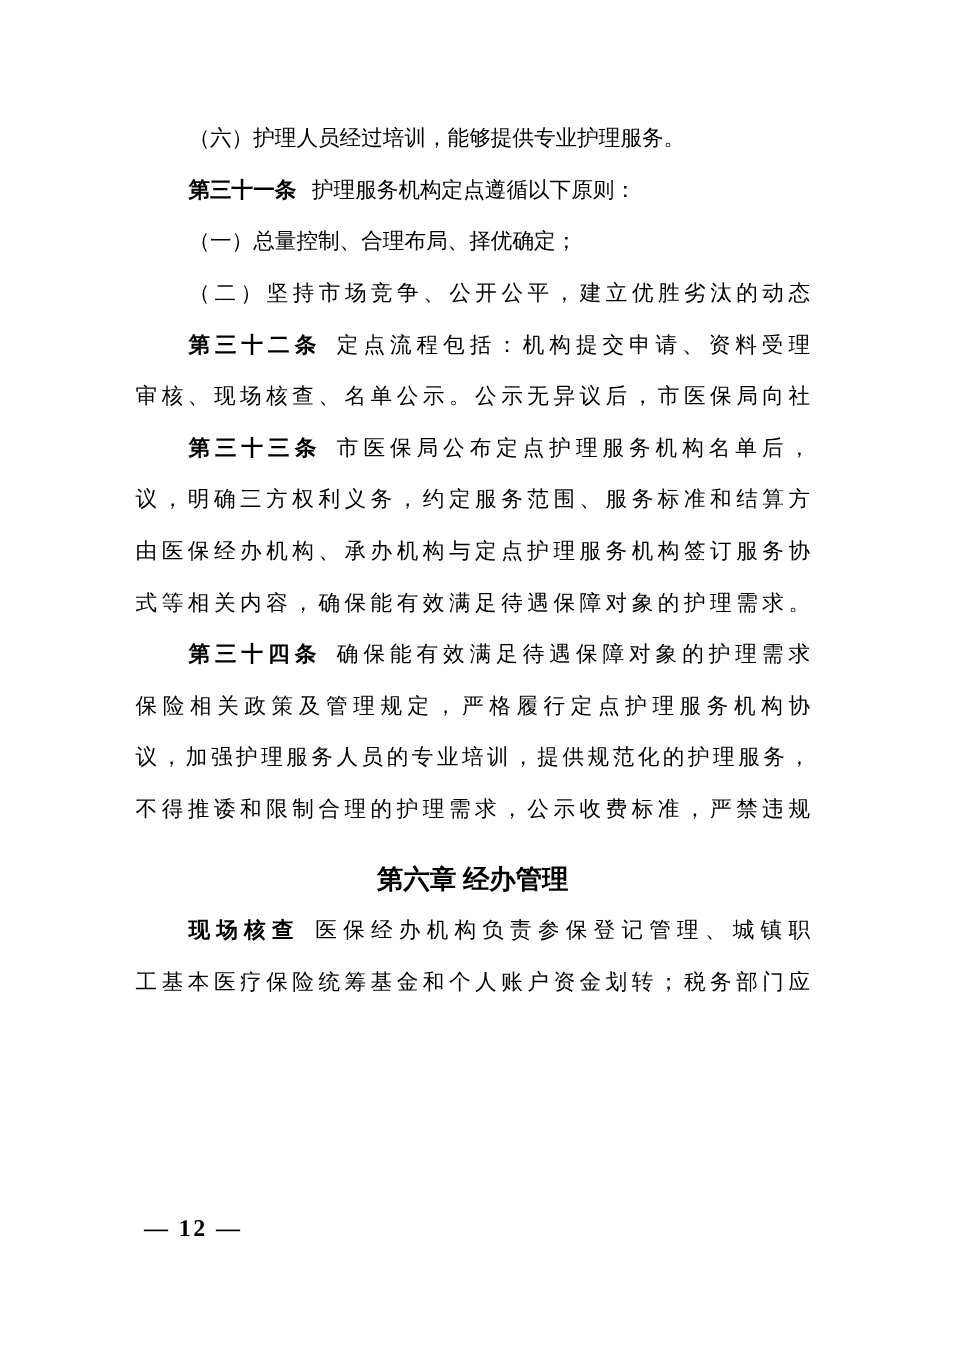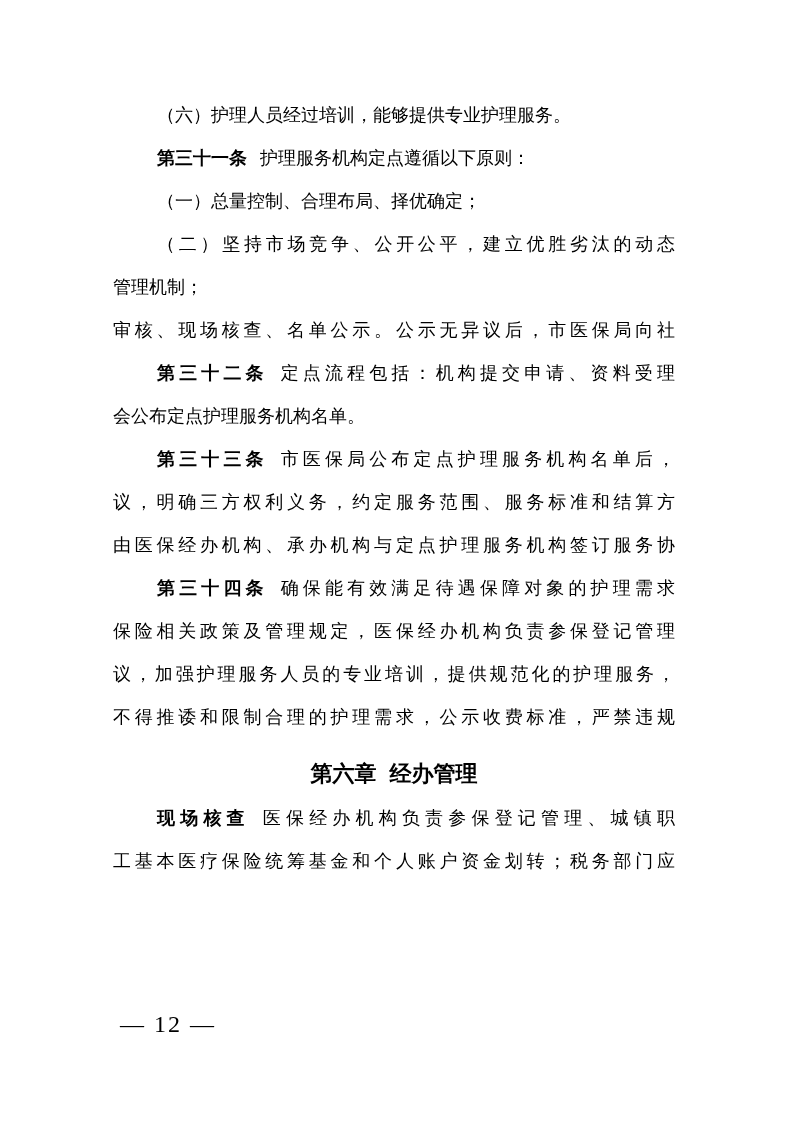--- a/index.html
+++ b/index.html
@@ -36,64 +36,63 @@
   .term {
     font-weight: bold;
     margin-right: 13px;
   }
   .chapter {
     font-size: 22px;
     font-weight: bold;
     text-align: center;
     line-height: 43px;
     margin-top: 15px;
-    font-family: Liberation Mono, monospace;
   }
   .page-number {
     position: absolute;
     left: 120px;
     top: 1011px;
-    font-size: 24px;
+    font-size: 20px;
     letter-spacing: 2px;
     line-height: 26px;
+    font-weight: bold;
   }
 </style>
 </head>
 <body>
 
 <div class="page">
   <div class="body-text">
 
     <div class="ln ind"><span>（六）护理人员经过培训，能够提供专业护理服务。</span></div>
 
     <div class="ln ind"><span class="term">第三十一条</span><span>护理服务机构定点遵循以下原则：</span></div>
 
     <div class="ln ind"><span>（一）总量控制、合理布局、择优确定；</span></div>
 
     <div class="ln ind j"><span>（二）坚持市场竞争、公开公平，建立优胜劣汰的动态</span></div>
 
-    <div class="ln"><span>管理机制；</span></div>
 
+
+    <div class="ln ind j"><span class="term">第三十二条</span><span>定点流程包括：机构提交申请、资料受理</span></div>
 
     <div class="ln j"><span>审核、现场核查、名单公示。公示无异议后，市医保局向社</span></div>
 
-    <div class="ln ind j"><span class="term">第三十二条</span><span>定点流程包括：机构提交申请、资料受理</span></div>
-
-    <div class="ln"><span>会公布定点护理服务机构名单。</span></div>
 
     <div class="ln ind j"><span class="term">第三十三条</span><span>市医保局公布定点护理服务机构名单后，</span></div>
 
     <div class="ln j"><span>议，明确三方权利义务，约定服务范围、服务标准和结算方</span></div>
 
     <div class="ln j"><span>由医保经办机构、承办机构与定点护理服务机构签订服务协</span></div>
 
+    <div class="ln j"><span>式等相关内容，确保能有效满足待遇保障对象的护理需求。</span></div>
 
     <div class="ln ind j"><span class="term">第三十四条</span><span>确保能有效满足待遇保障对象的护理需求</span></div>
 
-    <div class="ln j"><span>保险相关政策及管理规定，医保经办机构负责参保登记管理</span></div>
+    <div class="ln j"><span>保险相关政策及管理规定，严格履行定点护理服务机构协</span></div>
 
     <div class="ln j"><span>议，加强护理服务人员的专业培训，提供规范化的护理服务，</span></div>
 
     <div class="ln j"><span>不得推诿和限制合理的护理需求，公示收费标准，严禁违规</span></div>
 
 
     <div class="ln chapter">第六章 经办管理</div>
 
     <div class="ln ind j"><span class="term">现场核查</span><span>医保经办机构负责参保登记管理、城镇职</span></div>
 

